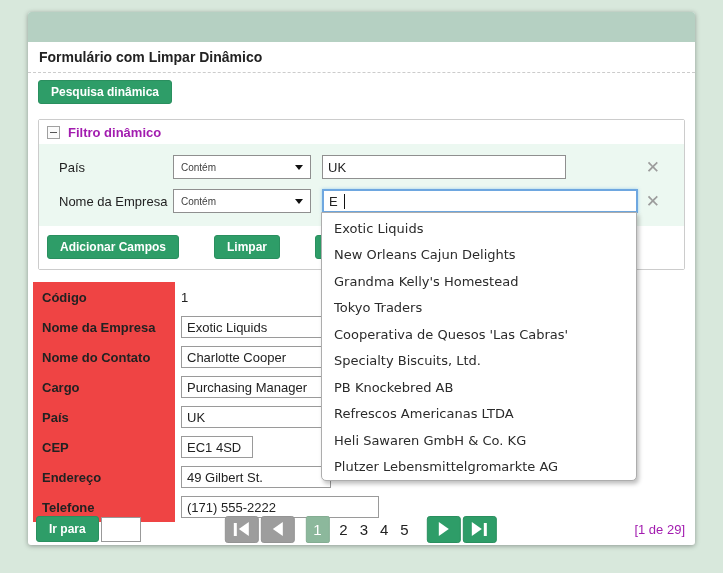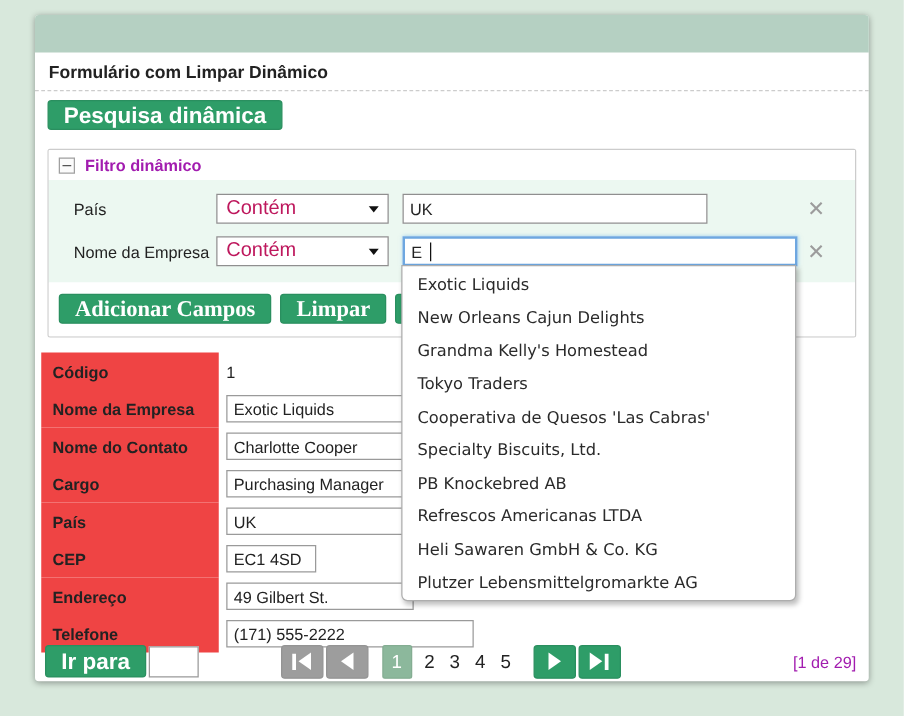--- a/index.html
+++ b/index.html
@@ -24,21 +24,21 @@
     padding: 0 11px;
     border-bottom: 1px dashed #ccc;
     margin: 0 0 0 0;
   }
   .title-bar h1 { font-size: 14px; font-weight: bold; color: #222; }
 
   .btn {
     display: inline-flex; align-items: center; justify-content: center;
     background: #2e9d68; color: #fff;
     border: 1px solid #2a8f5f; border-radius: 3px;
-    font-size: 18px; font-weight: bold;
+    font-size: 12px; font-weight: bold;
     height: 24px; padding: 0 12px;
     cursor: pointer; white-space: nowrap;
     font-family: "Liberation Sans", sans-serif;
   }
   .search-btn { margin: 7px 0 0 10px; }
 
   
   .fieldset {
     margin: 15px 10px 0 10px;
     border: 1px solid #ccc;
@@ -63,21 +63,21 @@
   .filter-row {
     display: flex; align-items: center;
     height: 26px; margin: 0 0 8px 0; padding-left: 20px;
   }
   .filter-row:last-child { margin-bottom: 0; }
   .filter-label { width: 114px; font-size: 13px; color: #222; }
   .fake-select {
     width: 138px; height: 24px;
     background: #fff; border: 1px solid #8f8f8f;
     display: flex; align-items: center; justify-content: space-between;
-    padding: 0 7px; font-size: 16px; color: #be185d; cursor: pointer;
+    padding: 0 7px; font-size: 10px; color: #404040; cursor: pointer;
   }
   .sel-arrow {
     width: 0; height: 0;
     border-left: 4px solid transparent; border-right: 4px solid transparent;
     border-top: 5px solid #111;
   }
   .filter-input {
     height: 24px; border: 1px solid #8f8f8f; background: #fff;
     font-size: 13px; color: #222; padding: 0 5px;
     margin-left: 11px;
@@ -97,21 +97,21 @@
   }
   .remove-x {
     margin-left: auto; margin-right: 24px;
     color: #9c9c9c; font-size: 17px; line-height: 1;
     cursor: pointer; font-weight: normal;
   }
   .filter-buttons {
     display: flex; align-items: center;
     padding: 9px 8px 10px 8px; background: #fff;
   }
-  .filter-buttons .btn { margin-right: 7px; font-family: Liberation Serif, serif; }
+  .filter-buttons .btn { margin-right: 35px; }
 
   
   .form-table { margin: 12px 10px 0 5px; }
   .form-row { display: flex; align-items: center; height: 30px; }
   .f-label {
     width: 142px; align-self: stretch;
     display: flex; align-items: center;
     padding-left: 9px;
     background: #ef4444;
     font-size: 13px; font-weight: bold; color: #222;

